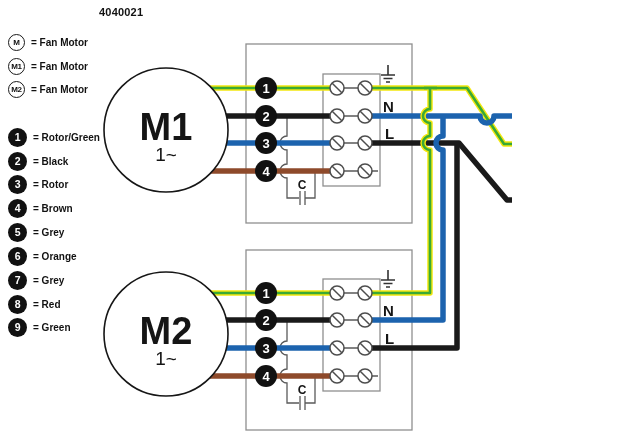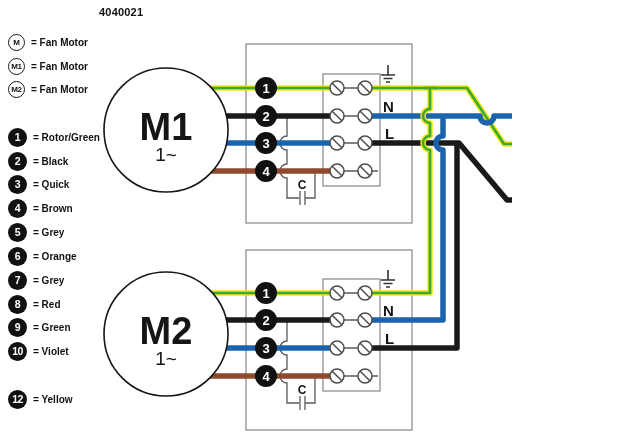--- a/index.html
+++ b/index.html
@@ -54,21 +54,21 @@
     <div class="lrow" style="top:125px">
       <span class="lb-f">1</span>
       <span class="llab">= Rotor/Green</span>
       </div>
     <div class="lrow" style="top:149px">
       <span class="lb-f">2</span>
       <span class="llab">= Black</span>
       </div>
     <div class="lrow" style="top:172px">
       <span class="lb-f">3</span>
-      <span class="llab">= Quick</span>
+      <span class="llab">= Rotor</span>
       </div>
     <div class="lrow" style="top:196px">
       <span class="lb-f">4</span>
       <span class="llab">= Brown</span>
       </div>
     <div class="lrow" style="top:220px">
       <span class="lb-f">5</span>
       <span class="llab">= Grey</span>
       </div>
     <div class="lrow" style="top:244px">
@@ -79,28 +79,20 @@
       <span class="lb-f">7</span>
       <span class="llab">= Grey</span>
       </div>
     <div class="lrow" style="top:292px">
       <span class="lb-f">8</span>
       <span class="llab">= Red</span>
       </div>
     <div class="lrow" style="top:315px">
       <span class="lb-f">9</span>
       <span class="llab">= Green</span>
-      </div>
-    <div class="lrow" style="top:339px">
-      <span class="lb-f">10</span>
-      <span class="llab">= Violet</span>
-      </div>
-    <div class="lrow" style="top:387px">
-      <span class="lb-f">12</span>
-      <span class="llab">= Yellow</span>
       </div>
   </div>
 
   <svg width="618" height="444" viewBox="0 0 618 444">
     <defs>
       <g id="screw">
         <circle r="7" fill="#fff" stroke="#4d4d4d" stroke-width="1.5"></circle>
         <line x1="-4.8" y1="-4.8" x2="4.8" y2="4.8" stroke="#4d4d4d" stroke-width="1.5"></line>
       </g>
       <g id="earth" stroke="#333" stroke-width="1.6" fill="none">

